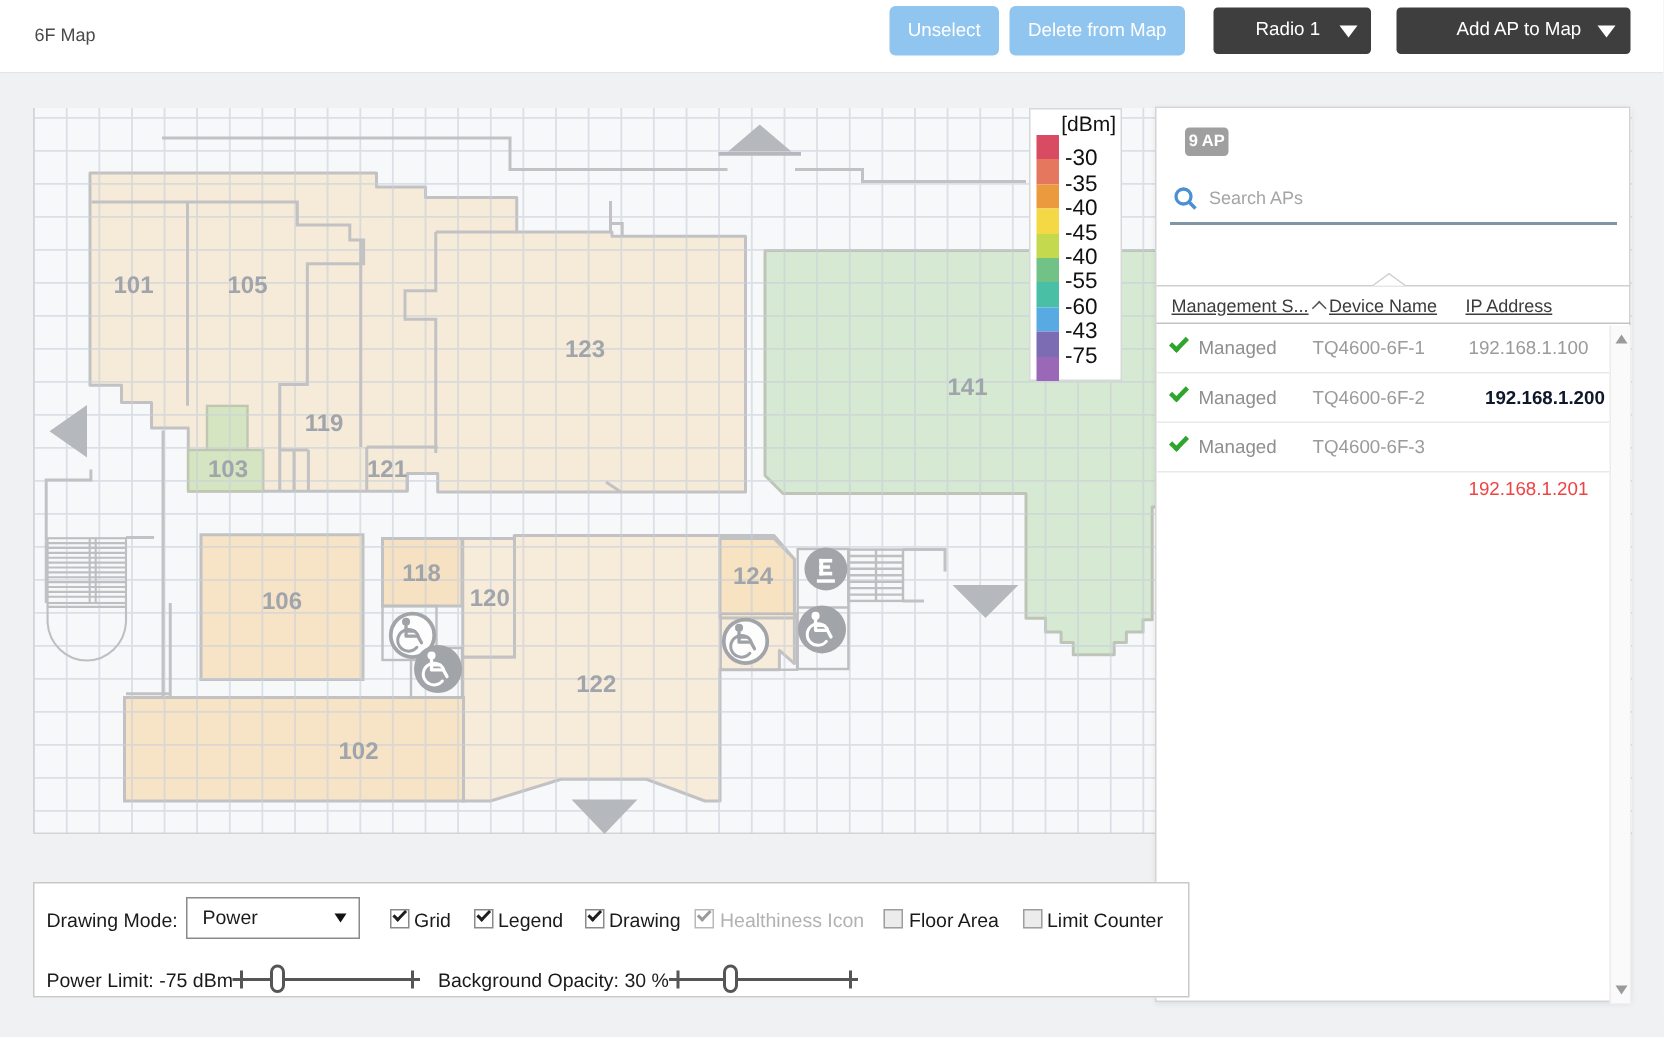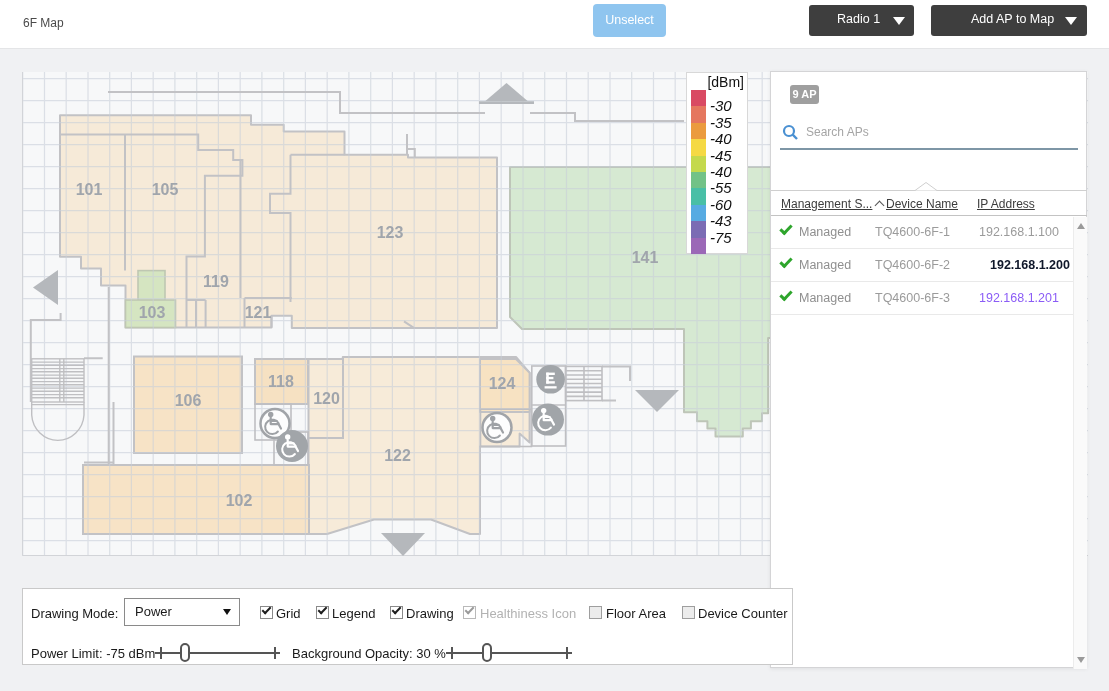--- a/index.html
+++ b/index.html
@@ -4,21 +4,21 @@
 html,body { width:1109px; height:691px; background:#f0f1f3; font-family:"Liberation Sans",sans-serif; overflow:hidden; position:relative; }
 .topbar { position:absolute; left:0; top:0; width:1109px; height:49px; background:#fff; border-bottom:1px solid #e4e5e7; }
 .title { position:absolute; left:23px; top:16px; font-size:12px; color:#4a4a4a; }
 .btn-blue { position:absolute; top:4px; height:33px; background:#8fc5ef; color:#fff; font-size:12.5px; border-radius:4px; text-align:center; line-height:33px; }
 .btn-dark { position:absolute; top:5px; height:31px; background:#3e3e3e; color:#fff; font-size:12.5px; border-radius:3px; }
 .caret { position:absolute; width:0; height:0; border-left:6px solid transparent; border-right:6px solid transparent; border-top:8px solid #fff; top:12px; }
 .map { position:absolute; left:22px; top:72px; }
 .legend { position:absolute; left:686px; top:72px; width:62px; height:182px; background:#fff; border:1px solid #d8d8d8; font-size:15px; color:#111; }
 .legend .ttl { position:absolute; right:3px; top:1px; font-size:14px; }
 .sw { position:absolute; left:4px; width:15px; height:16.4px; }
-.swl { position:absolute; left:23px; font-size:15px;font-style:italic; }
+.swl { position:absolute; left:23px; font-size:15px; }
 .panel { position:absolute; left:770px; top:71px; width:317px; height:597px; background:#fff; border:1px solid #d4d4d6; box-shadow:0 1px 4px rgba(0,0,0,0.08); }
 .badge { position:absolute; left:19px; top:13px; width:29px; height:19px; background:#9f9f9f; border-radius:3px; color:#fff; font-size:11px; font-weight:bold; text-align:center; line-height:19px; }
 .searchtxt { position:absolute; left:35px; top:53px; font-size:12px; color:#a5a5a5; }
 .underline { position:absolute; left:9px; top:76px; width:298px; height:2px; background:#7e96a6; }
 .hline1 { position:absolute; left:0px; top:118px; width:316px; height:1px; background:#cfcfcf; }
 .notch { position:absolute; left:144px; top:110px; }
 .hline2 { position:absolute; left:0px; top:143px; width:316px; height:1px; background:#c3c3c3; }
 .hdr { position:absolute; top:125px; font-size:12px; color:#3c3c3c; text-decoration:underline; }
 .hcaret { position:absolute; left:105px; top:130px; width:7px; height:7px; border-left:1.5px solid #555; border-top:1.5px solid #555; transform:rotate(45deg); }
 .row { position:absolute; left:0; width:302px; height:33px; border-bottom:1px solid #e9e9e9; font-size:12.5px; color:#8f8f8f; }
@@ -32,20 +32,21 @@
 .cbc { position:absolute; left:1px; top:0px; width:9px; height:5px; border-left:2.6px solid #1f1f1f; border-bottom:2.6px solid #1f1f1f; transform:rotate(-46deg); }
 .cblab { position:absolute; top:17px; white-space:nowrap; }
 .sline { position:absolute; top:63px; height:2px; background:#555; }
 .stick { position:absolute; top:58px; width:2px; height:12px; background:#555; }
 .sthumb { position:absolute; top:54px; width:10px; height:19px; background:#fff; border:2px solid #555; border-radius:5px; }
 </style></head>
 <body>
 <div class="topbar">
   <div class="title">6F Map</div>
   <div class="btn-blue" style="left:593px;width:73px;">Unselect</div>
+  <div class="btn-blue" style="left:673px;width:117px;">Delete from Map</div>
   <div class="btn-dark" style="left:809px;width:105px;">
       <span style="position:absolute;left:28px;top:7px;">Radio 1</span>
       <span class="caret" style="left:84px;"></span>
     </div>
   <div class="btn-dark" style="left:931px;width:156px;">
       <span style="position:absolute;left:40px;top:7px;">Add AP to Map</span>
       <span class="caret" style="left:134px;"></span>
     </div>
 </div>
 <svg class="map" width="1066" height="484" viewBox="22 72 1066 484">
@@ -206,21 +207,21 @@
   <div class="row" style="top:177px;">
       <span class="chk"></span>
       <span class="rt" style="left:28px;">Managed</span>
       <span class="rt" style="left:104px;color:#9b9b9b;text-align:right;">TQ4600-6F-2</span>
       <span class="rt" style="left:219px;color:#0f172a;font-weight:bold;">192.168.1.200</span>
     </div>
   <div class="row" style="top:210px;">
       <span class="chk"></span>
       <span class="rt" style="left:28px;">Managed</span>
       <span class="rt" style="left:104px;color:#9b9b9b;">TQ4600-6F-3</span>
-      <span class="rt" style="left:208px;color:#8b5cf6;">192.168.1.201</span>
+      <span class="rt" style="left:208px;color:#ef4444;margin-top:28px;">192.168.1.201</span>
     </div>
   <div class="sbar">
     <span class="sarr" style="top:6px;border-bottom:6px solid #9a9a9a;"></span>
     <span class="sarr" style="bottom:6px;border-top:6px solid #9a9a9a;"></span>
   </div>
 </div>
 <div class="controls">
   <span style="position:absolute;left:8px;top:17px;">Drawing Mode:</span>
   <div class="sel">
       <span style="position:absolute;left:10px;top:5px;">Power</span>
@@ -238,21 +239,21 @@
       <span class="cbc"></span>
     </span>
     <span class="cblab" style="left:383px;">Drawing</span>
   <span class="cb" style="left:440px;border-color:#b9b9b9;">
       <span class="cbc" style="border-color:#9a9a9a;"></span>
     </span>
     <span class="cblab" style="left:457px;color:#b2b2b2;">Healthiness Icon</span>
   <span class="cb" style="left:566px;background:#ececec;border-color:#9e9e9e;"></span>
     <span class="cblab" style="left:583px;">Floor Area</span>
   <span class="cb" style="left:659px;background:#ececec;border-color:#9e9e9e;"></span>
-    <span class="cblab" style="left:675px;">Device Counter</span>
+    <span class="cblab" style="left:675px;">Limit Counter</span>
   <span style="position:absolute;left:8px;top:57px;">Power Limit: -75 dBm</span>
   <div class="sline" style="left:132px;width:125px;"></div>
   <div class="stick" style="left:137px;"></div>
   <div class="stick" style="left:251px;"></div>
   <div class="sthumb" style="left:157px;"></div>
   <span style="position:absolute;left:269px;top:57px;">Background Opacity: 30 %</span>
   <div class="sline" style="left:423px;width:126px;"></div>
   <div class="stick" style="left:428px;"></div>
   <div class="stick" style="left:543px;"></div>
   <div class="sthumb" style="left:459px;"></div>

